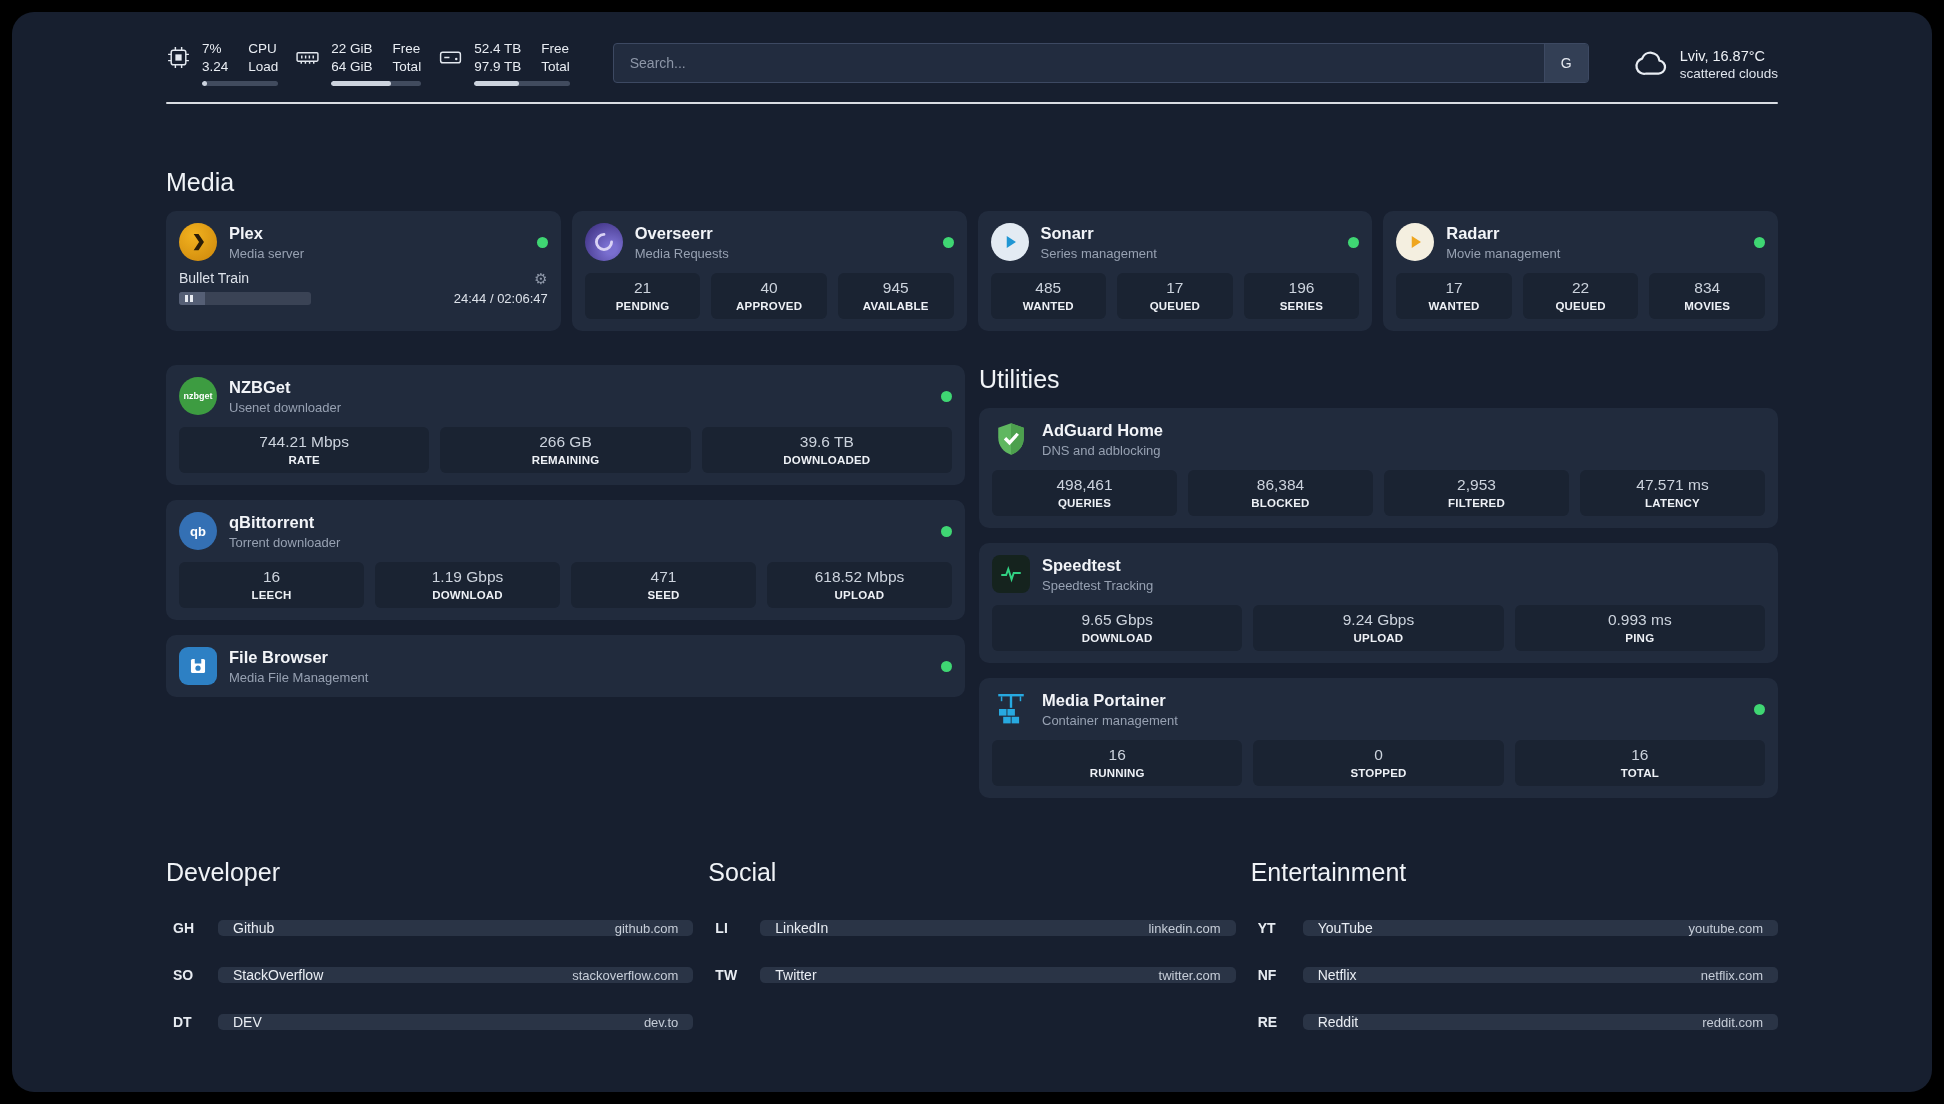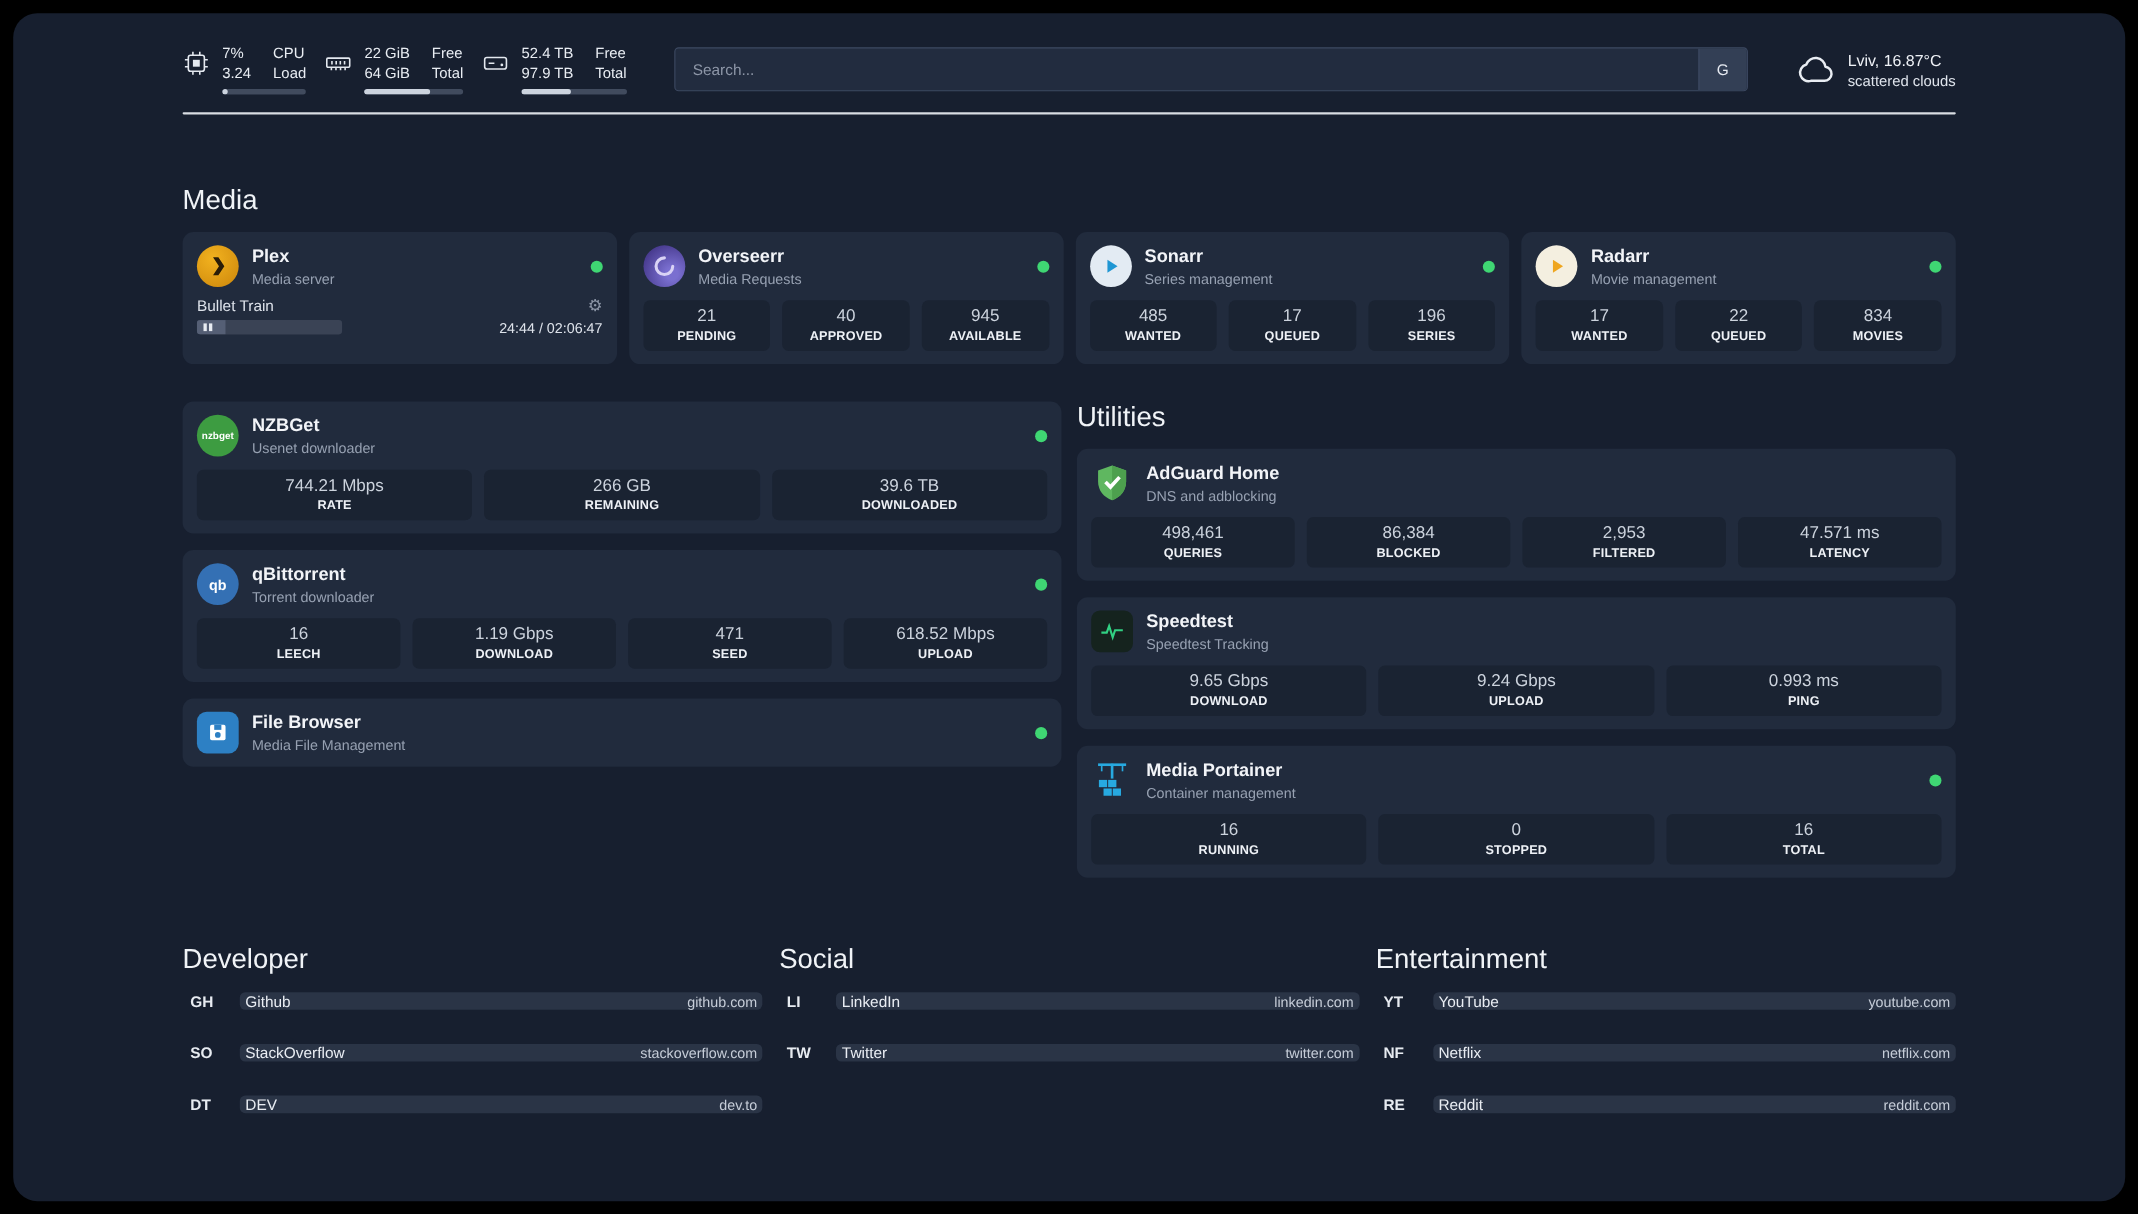--- a/index.html
+++ b/index.html
@@ -44,21 +44,21 @@
   .cols-3{grid-template-columns:repeat(3,1fr)}
   .cols-4{grid-template-columns:repeat(4,1fr)}
   .stat{background:#1a2332;border-radius:6px;text-align:center;padding:6px 4px 7px}
   .stat-value{font-size:15.5px;color:#ccd3dd}
   .stat-label{font-size:11.5px;font-weight:700;color:#eef1f6;margin-top:3px;letter-spacing:.2px}
 
   
   .player-row1{display:flex;align-items:center;justify-content:space-between;margin-top:9px}
   .player-track{font-size:14px;color:#dde2ea}
   .gear{color:#8d96a7;font-size:15px;cursor:pointer;line-height:1}
-  .player-row2{display:flex;align-items:flex-start;margin-top:5px}
+  .player-row2{display:flex;align-items:center;margin-top:5px}
   .pbar{width:132px;height:13px;background:#3a4355;border-radius:3px;position:relative;overflow:hidden;cursor:pointer}
   .pbar-fill{height:100%;background:#555f75}
   .pause{position:absolute;left:6px;top:3px;display:flex;gap:2.5px}
   .pause i{display:block;width:2.5px;height:7px;background:#e8ecf2}
   .player-time{margin-left:auto;font-size:13px;color:#dde2ea}
 
   
   .svc-icon{width:38px;height:38px;border-radius:50%;flex:0 0 38px;display:flex;align-items:center;justify-content:center;position:relative;overflow:hidden}
   .svc-icon svg{width:26px;height:26px}
   .icon-plex{background:radial-gradient(circle at 38% 32%,#f2b21f,#cc860b)}
@@ -70,23 +70,23 @@
   .icon-qb{background:#3470b4}
   .icon-qb span{font-size:13px;color:#fff;font-weight:700}
   .icon-speedtest{background:#15231e;border-radius:8px}
   .icon-filebrowser{background:#2d80c4;border-radius:9px}
   .icon-adguard,.icon-portainer{background:transparent;border-radius:0}
   .icon-adguard svg,.icon-portainer svg{width:36px;height:36px}
 
   
   .bookmarks{display:grid;grid-template-columns:1fr 1fr 1fr;gap:15px;margin-top:60px}
   .bm-rows{display:flex;flex-direction:column;gap:13px;margin-top:15px}
-  .bm-row{display:flex;align-items:flex-start;height:34px;cursor:pointer}
+  .bm-row{display:flex;align-items:flex-end;height:34px;cursor:pointer}
   .bm-abbr{width:52px;display:flex;align-items:center;font-size:14px;font-weight:700;color:#e7ebf1;padding-left:7px}
-  .bm-bar{flex:1;background:#2a3446;border-radius:5px;display:flex;align-items:center;padding:0 5px}
+  .bm-bar{flex:1;background:#2a3446;border-radius:5px;display:flex;align-items:center;padding:0 15px}
   .bm-name{font-size:14px;color:#e9edf3}
   .bm-url{margin-left:auto;font-size:13px;color:#c6cdd8}
 </style>
 </head>
 <body>
 
 <div class="panel">
   <div class="content">
 
     <div class="topbar">

